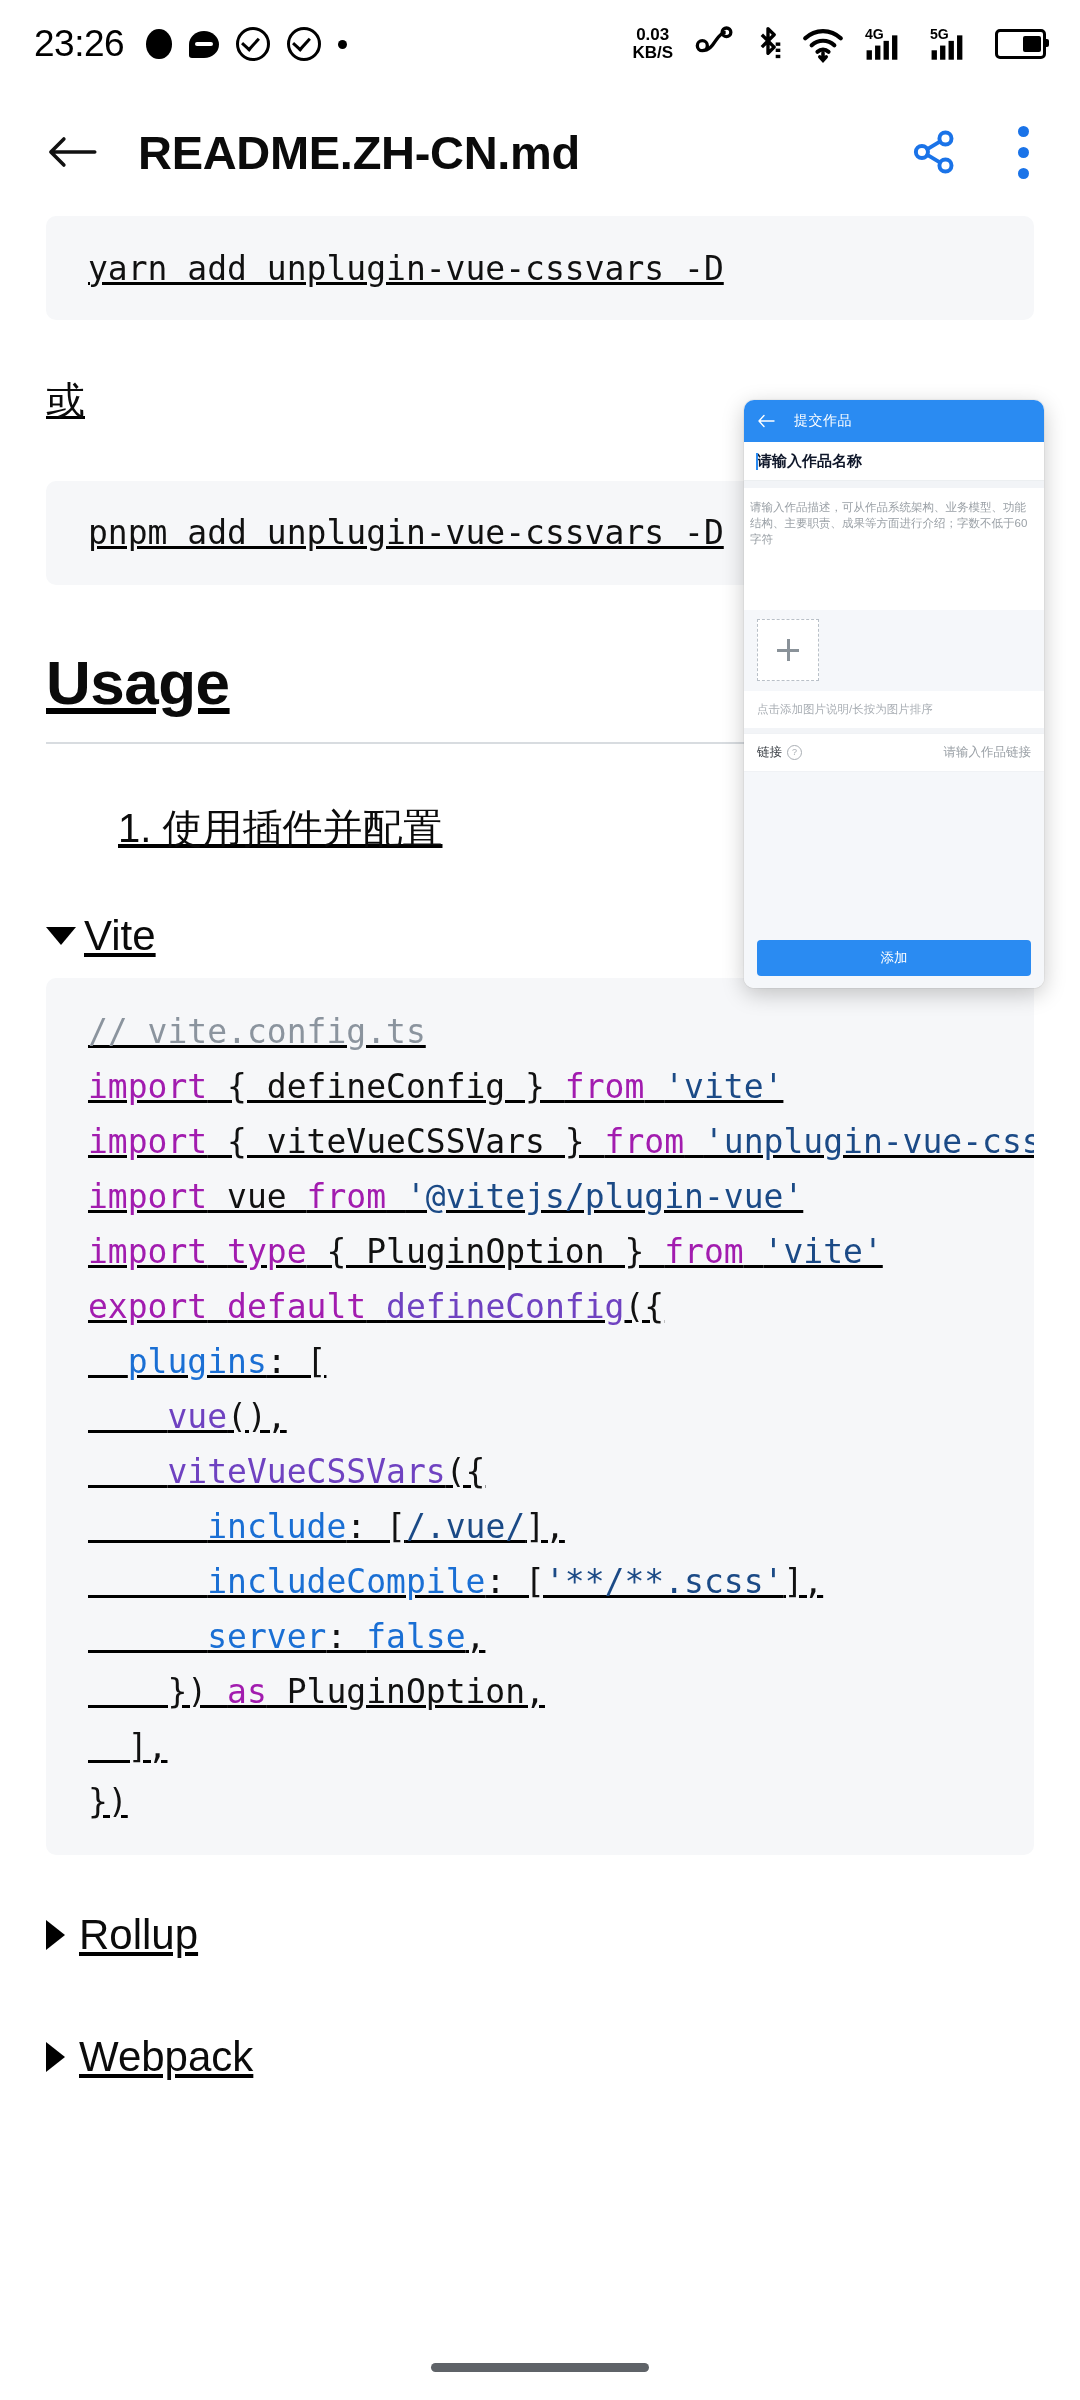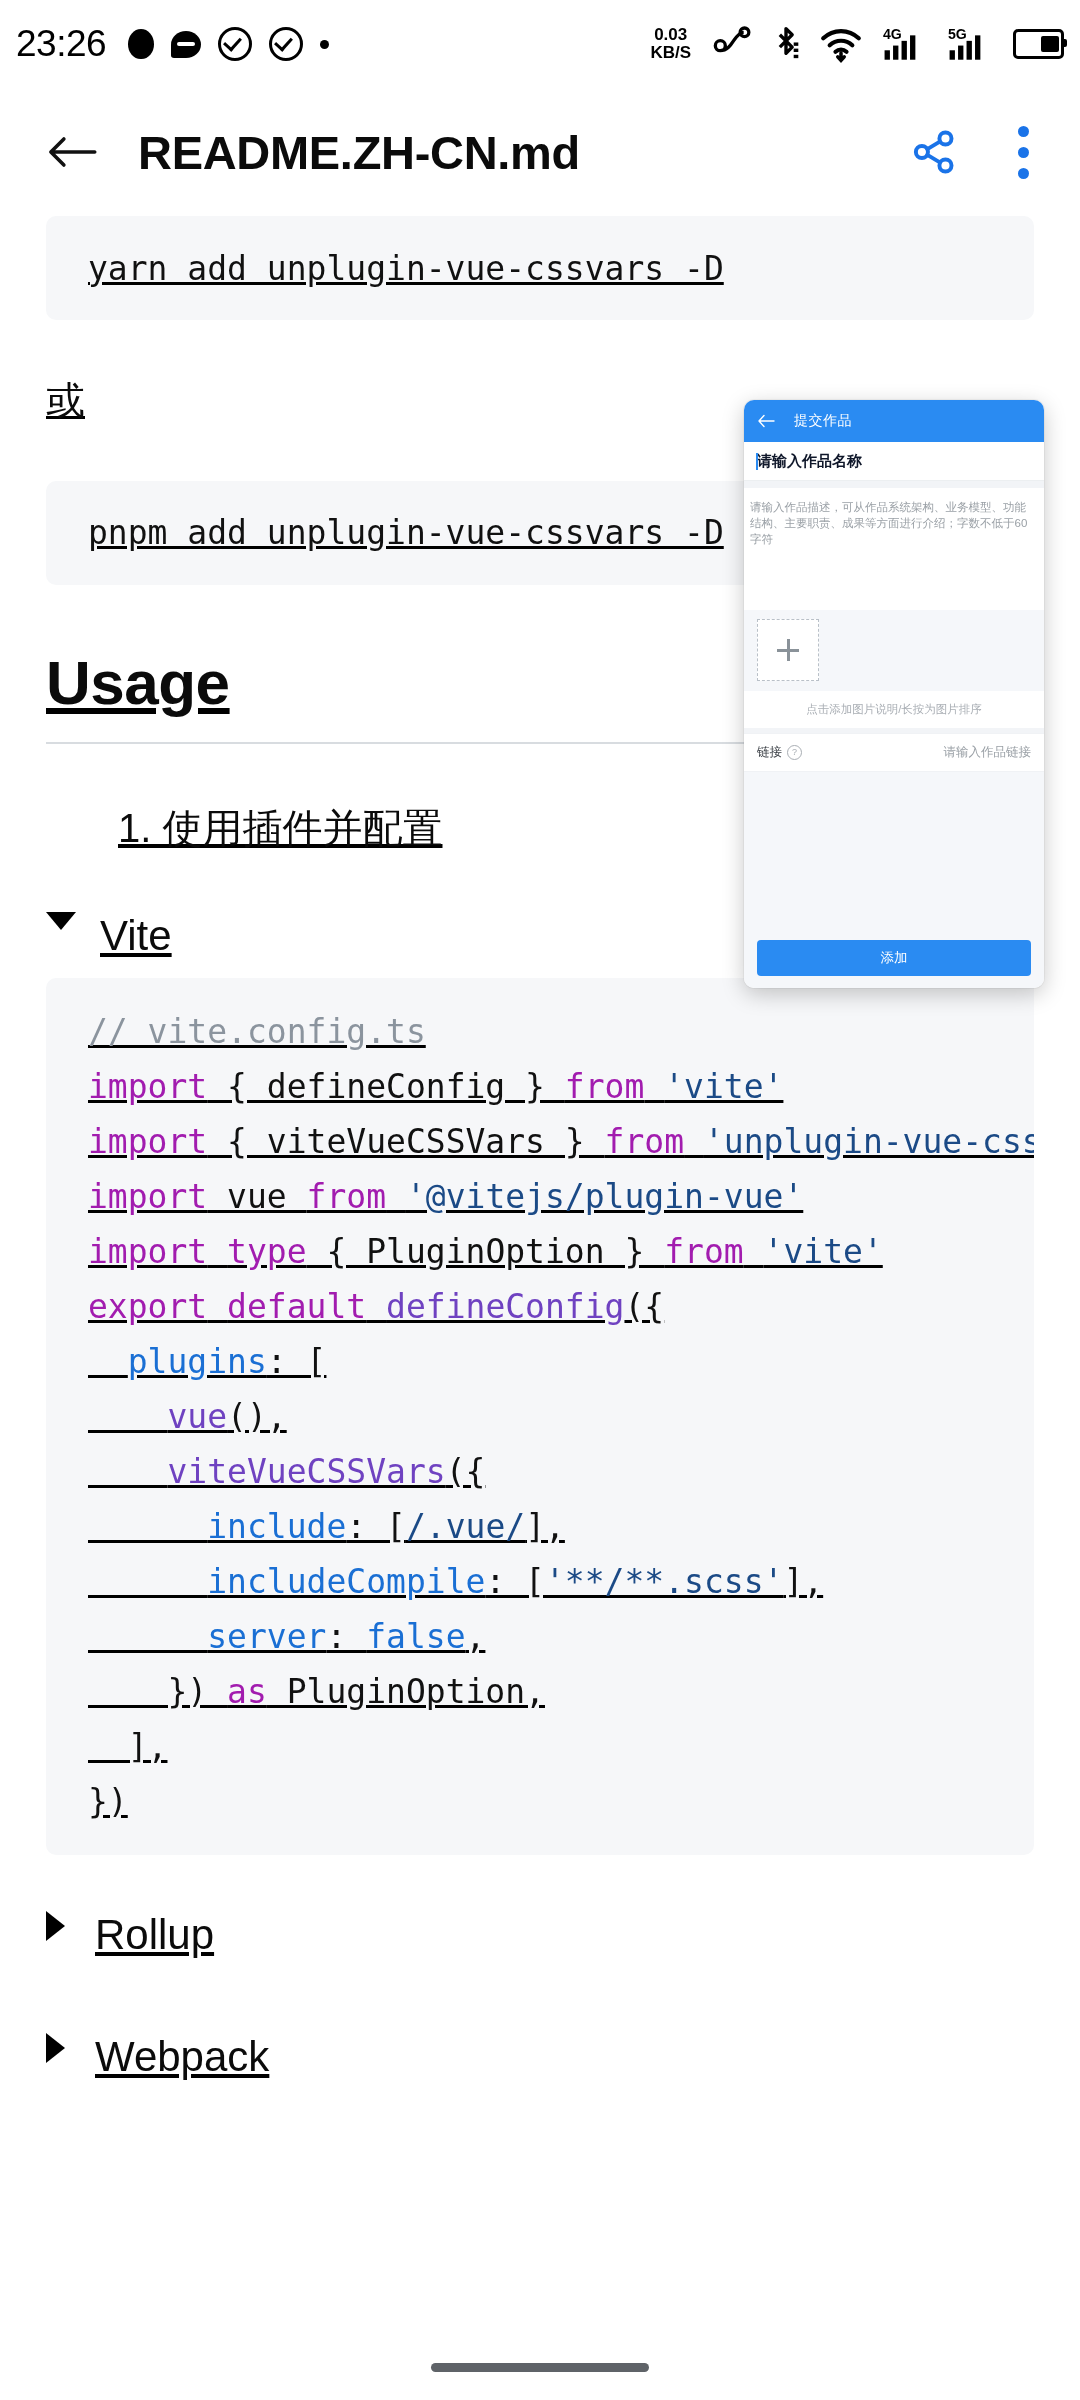--- a/index.html
+++ b/index.html
@@ -14,21 +14,21 @@
     width: 1080px; height: 2400px;
     background: #ffffff;
     overflow: hidden;
   }
 
   
   .statusbar {
     position: absolute; top: 0; left: 0;
     width: 1080px; height: 88px;
     display: flex; align-items: center;
-    padding: 0 16px;
+    padding: 0 34px;
     box-sizing: border-box;
     color: #000;
   }
   .sb-time {
     font-size: 37px;
     font-weight: 500;
     letter-spacing: -0.5px;
     font-family: "Liberation Sans", sans-serif;
   }
   .sb-left-icons {
@@ -183,22 +183,22 @@
   .ol-item {
     font-size: 40px;
     color: #0b0b0b;
     margin: 56px 0 0 72px;
     line-height: 1.4;
   }
   .details-summary {
     font-size: 42px;
     color: #0b0b0b;
     display: flex;
-    align-items: flex-start;
-    gap: 20px;
+    align-items: center;
+    gap: 4px;
     margin: 56px 0 18px 0;
   }
   .tri-down {
     width: 0; height: 0;
     border-left: 15px solid transparent;
     border-right: 15px solid transparent;
     border-top: 18px solid #000;
     margin-right: 4px;
   }
   .tri-right {
@@ -300,21 +300,20 @@
     position: absolute;
     background: #8a9299;
   }
   .ov-plus::before { left: 0; top: 10px; width: 22px; height: 3px; }
   .ov-plus::after  { top: 0; left: 10px; height: 22px; width: 3px; }
   .ov-hint {
     background: #fff;
     padding: 11px 13px 11px 13px;
     font-size: 11.5px;
     color: #a9aeb4;
-    text-align: center;
   }
   .ov-link-row {
     background: #fff;
     height: 37px;
     display: flex; align-items: center;
     padding: 0 13px;
     border-top: 1px solid #f0f2f5;
     border-bottom: 1px solid #f0f2f5;
   }
   .ov-link-label {

